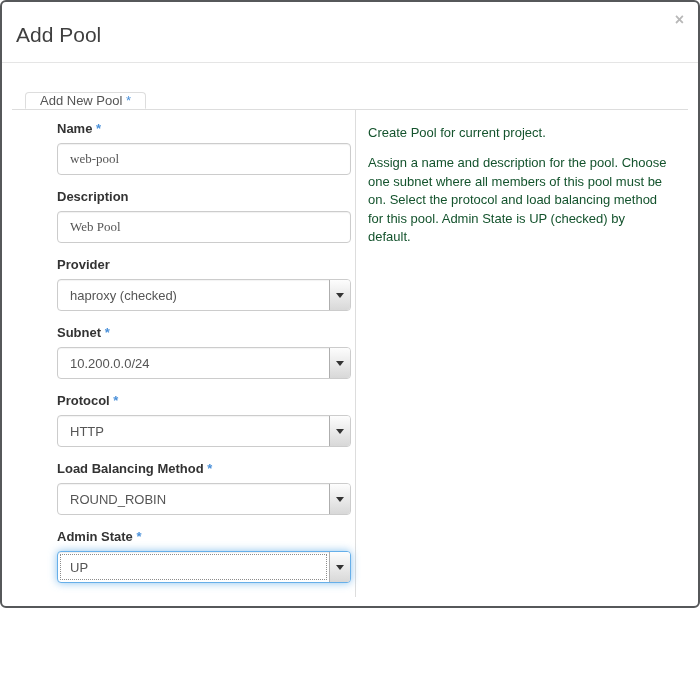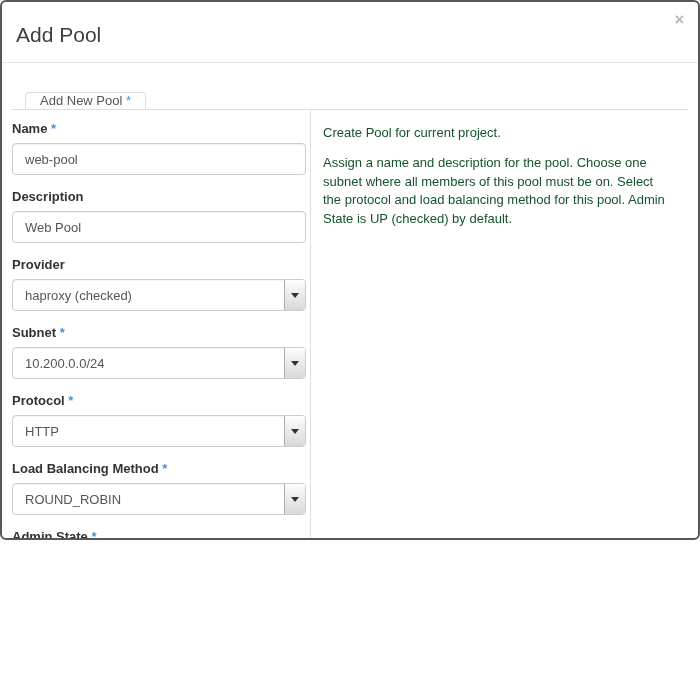--- a/index.html
+++ b/index.html
@@ -1,20 +1,20 @@
 <!DOCTYPE html>
 <html><head>
 <meta charset="utf-8">
 <style>
   * { box-sizing: border-box; margin: 0; padding: 0; }
   html, body { width: 700px; height: 684px; background: #fff; }
   body { font-family: "Liberation Sans", sans-serif; }
 
   .modal {
-    width: 700px; height: 540px;
+    width: 700px; height: 608px;
     border: 2px solid #56585a;
     border-radius: 6px;
     background: #fff;
     display: flex; flex-direction: column;
     overflow: hidden;
   }
 
   
   .modal-header {
     position: relative;
@@ -40,34 +40,34 @@
     border-bottom: 1px solid #fff;
     border-radius: 4px 4px 0 0;
     margin-bottom: -1px;
     background: #fff;
     font-size: 13px; color: #555;
     cursor: default;
   }
   .req { color: #4a90d9; }
 
   .content { display: flex; flex: 1 1 auto; align-items: stretch; }
-  .form-col { width: 299px; flex: 0 0 299px; border-right: 1px solid #ddd; padding: 11px 4px 0 0; }
+  .form-col { width: 299px; flex: 0 0 299px; border-right: 1px solid #ddd; padding: 11px 4px 0 0; margin-left: 45px; }
   .help-col { flex: 1 1 auto; padding: 14px 20px 0 12px; font-size: 13px; line-height: 1.42; color: #14532d; max-width: 380px; }
   .help-col p { margin-bottom: 12px; }
 
   .form-group { margin-bottom: 14px; }
   .form-group label {
     display: block; font-size: 13px; font-weight: bold; color: #333;
     margin-bottom: 7px;
   }
   .text-input {
     width: 100%; height: 32px;
     border: 1px solid #ccc; border-radius: 4px;
     padding: 0 12px; font-size: 13px; color: #555;
-    font-family: Liberation Sans, sans-serif;
+    font-family: Liberation Serif, serif;
     box-shadow: inset 0 1px 1px rgba(0,0,0,.06);
     outline: none;
   }
   .select {
     position: relative;
     width: 100%; height: 32px;
     border: 1px solid #ccc; border-radius: 4px;
     background: #fff;
     display: flex; align-items: center;
     font-size: 13px; color: #555;

